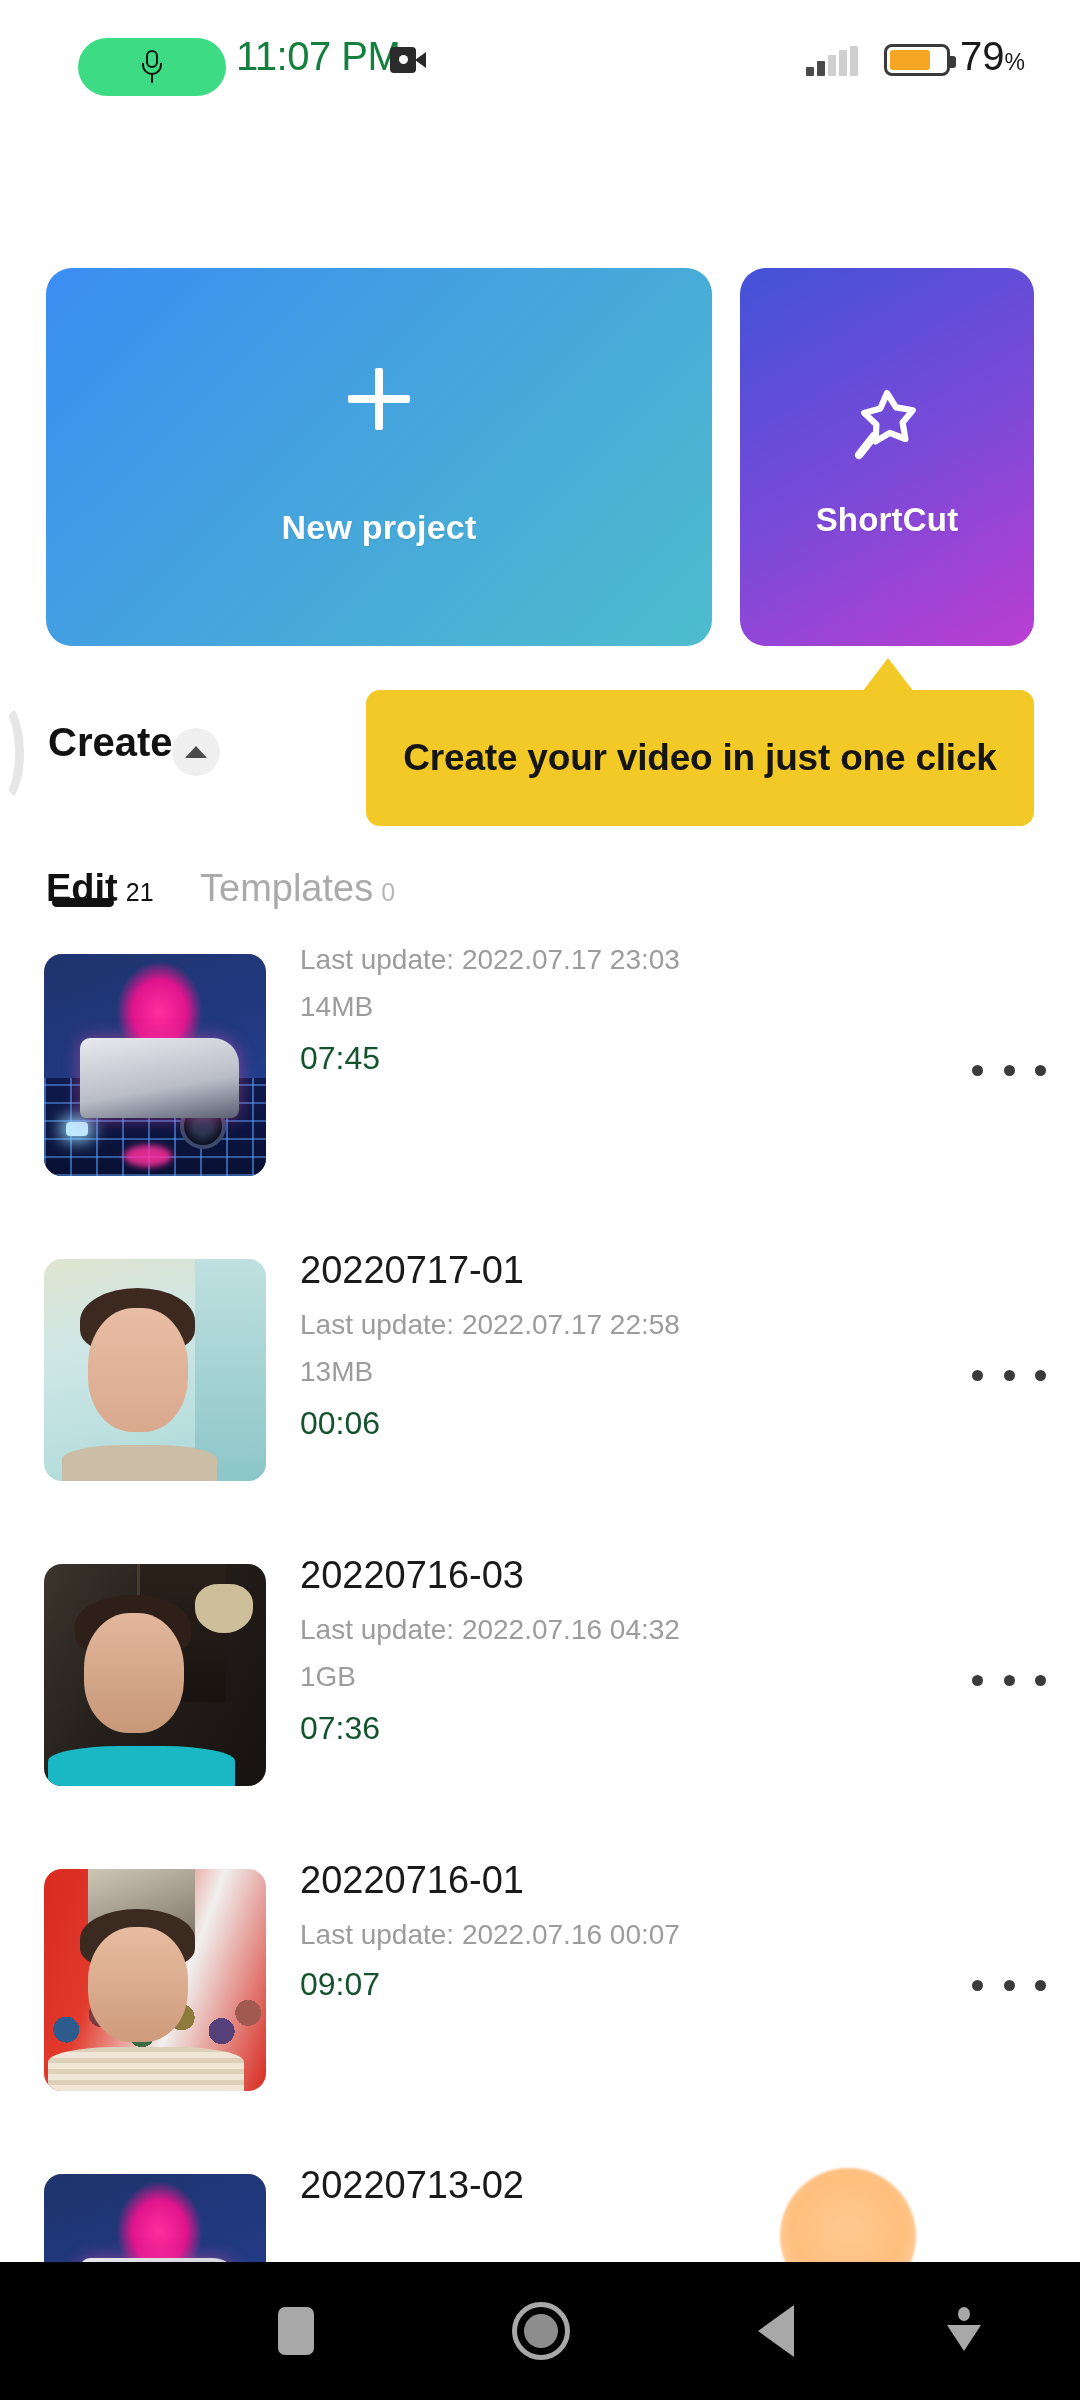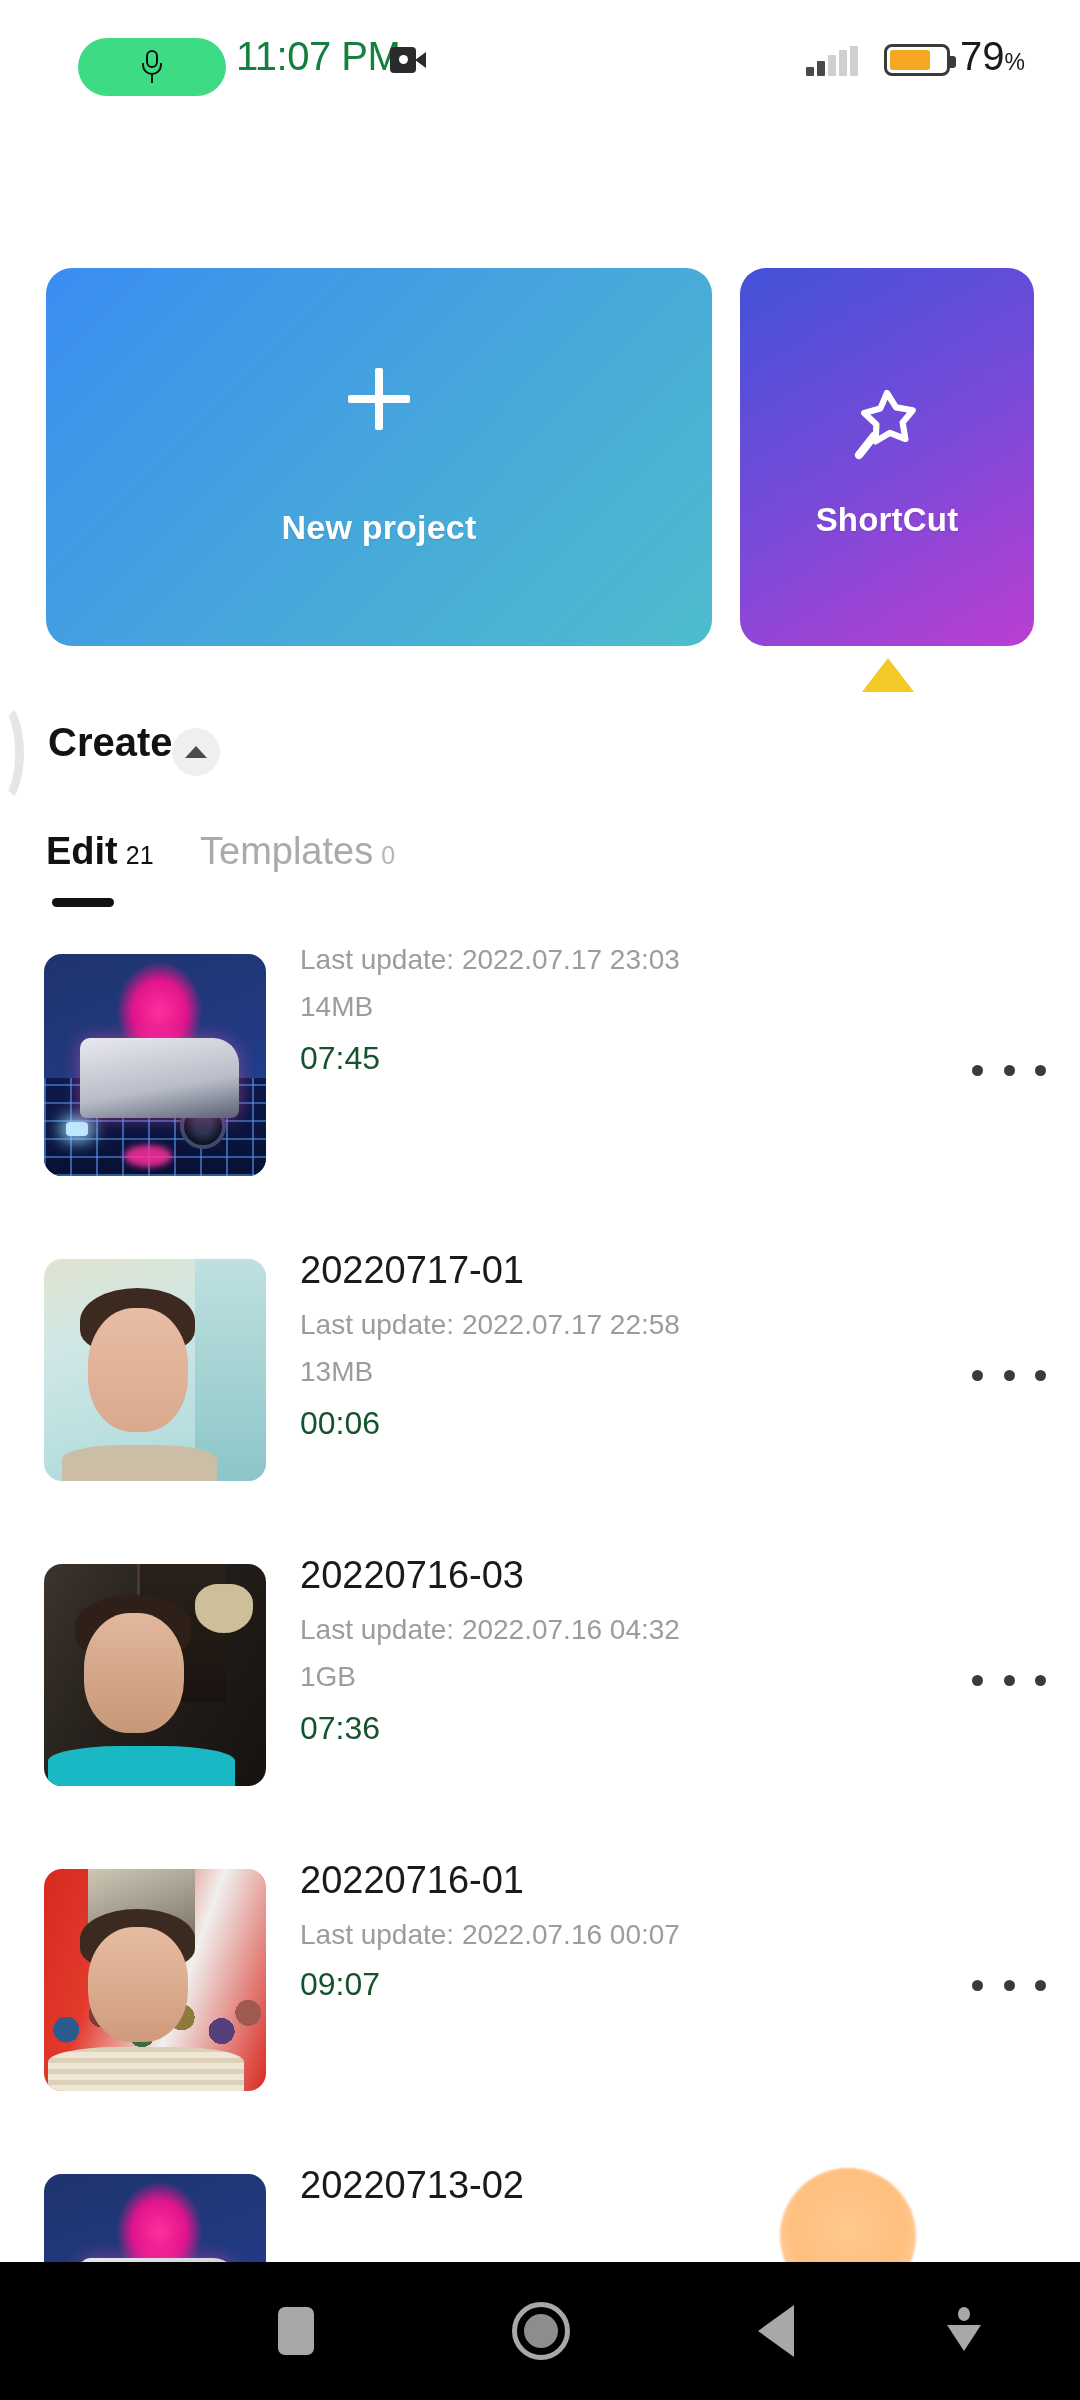--- a/index.html
+++ b/index.html
@@ -168,21 +168,21 @@
     position:absolute; left:862px; top:658px; width:0; height:0;
     border-left:26px solid transparent; border-right:26px solid transparent;
     border-bottom:34px solid #f2c927;
   }
 
   
   .tabs { position:absolute; left:0; top:820px; width:1080px; height:110px; }
   .tab { position:absolute; top:10px; display:flex; align-items:baseline; gap:8px; }
   .tab-edit { left:46px; }
   .tab-templates { left:200px; }
-  .tab .main { font-size:38px; }
+  .tab .main { font-size:38px;margin-top:37px; }
   .tab .cnt { font-size:25px; }
   .tab-edit .main { font-weight:700; color:#111; }
   .tab-edit .cnt { color:#111; }
   .tab-templates .main { font-weight:400; color:#aaaaaa; }
   .tab-templates .cnt { color:#b6b6b6; }
   .tab-underline {
     position:absolute; left:52px; top:78px; width:62px; height:9px;
     background:#111; border-radius:5px;
   }
 
@@ -415,20 +415,23 @@
 
     <div class="local-row">
       <div class="side-arc"></div>
       <div class="local-text">Create</div>
       <div class="collapse-btn">
         <span class="caret"></span>
       </div>
     </div>
 
     <div class="tooltip-arrow"></div>
+    <div class="tooltip">
+      <div class="tooltip-text">Create your video in just one click</div>
+    </div>
 
     <div class="tabs">
       <div class="tab tab-edit">
         <span class="main">Edit</span>
         <span class="cnt">21</span>
       </div>
       <div class="tab-underline"></div>
       <div class="tab tab-templates">
         <span class="main">Templates</span>
         <span class="cnt">0</span>

